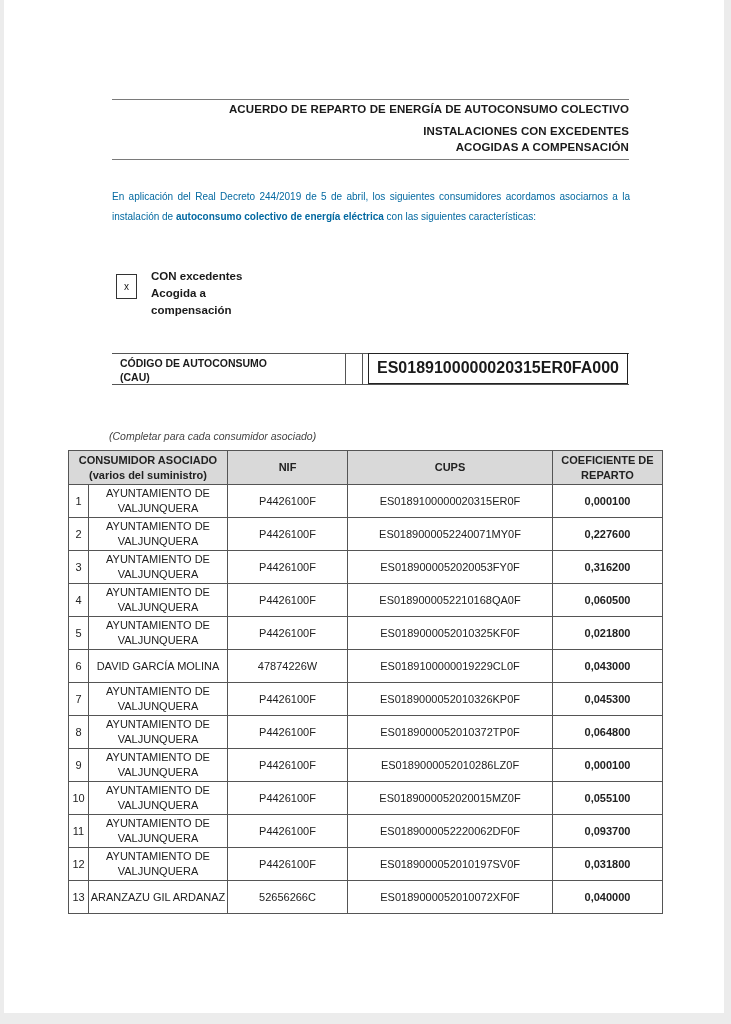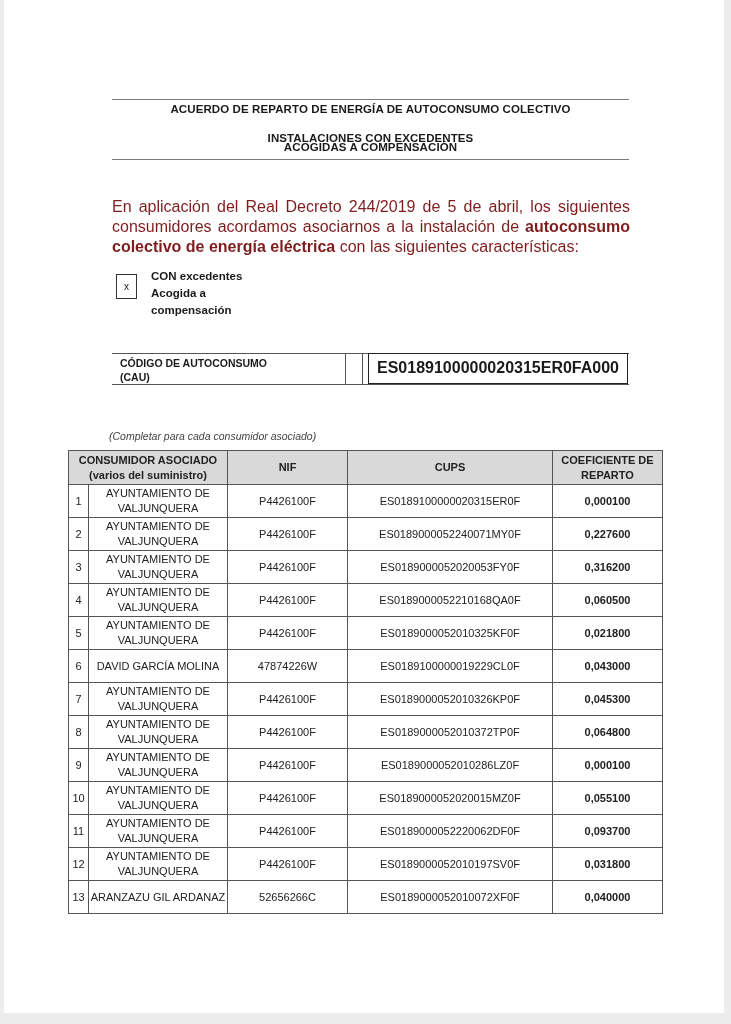--- a/index.html
+++ b/index.html
@@ -14,27 +14,27 @@
   .page {
     position: absolute;
     left: 4px; top: 0; width: 720px; height: 1013px;
     background: #ffffff;
   }
 
   
   .title-rule { position: absolute; left: 108px; width: 517px; height: 1px; background: #7a7a7a; }
   .title-line {
     position: absolute; left: 108px; width: 517px;
-    text-align: center; font-weight: bold; font-size: 11.5px; letter-spacing: 0.1px;
+    text-align: right; font-weight: bold; font-size: 11.5px; letter-spacing: 0.1px;
   }
 
   
   .intro {
-    position: absolute; left: 108px; top: 197px; width: 518px;
-    font-size: 16px; line-height: 20px; text-align: justify; color: #7f1d1d;
+    position: absolute; left: 108px; top: 187px; width: 518px;
+    font-size: 10px; line-height: 20px; text-align: justify; color: #0369a1;
   }
   .intro b { font-weight: bold; }
 
   
   .checkbox {
     position: absolute; left: 112px; top: 274px; width: 21px; height: 25px;
     border: 1px solid #333; box-sizing: border-box;
     font-size: 10px; text-align: center; line-height: 24px;
   }
   .check-label {
@@ -79,21 +79,21 @@
   td.cups { width: 204px; }
   td.coef { font-weight: bold; }
 </style>
 </head>
 <body>
 
 <div class="page">
 
   <div class="title-rule" style="top:99px;"></div>
   <div class="title-line" style="top:103px;">ACUERDO DE REPARTO DE ENERGÍA DE AUTOCONSUMO COLECTIVO</div>
-  <div class="title-line" style="top:132px;">INSTALACIONES CON EXCEDENTES</div>
+  <div class="title-line" style="top:125px;">INSTALACIONES CON EXCEDENTES</div>
   <div class="title-line" style="top:141px;">ACOGIDAS A COMPENSACIÓN</div>
   <div class="title-rule" style="top:159px;"></div>
 
   <div class="intro"><span>En aplicación del Real Decreto 244/2019 de 5 de abril, los siguientes consumidores acordamos asociarnos a la instalación de </span><b>autoconsumo colectivo de energía eléctrica</b><span> con las siguientes características:</span></div>
 
   <div class="checkbox">x</div>
   <div class="check-label">
     <div>CON  excedentes</div>
     <div>Acogida a</div>
     <div>compensación</div>

